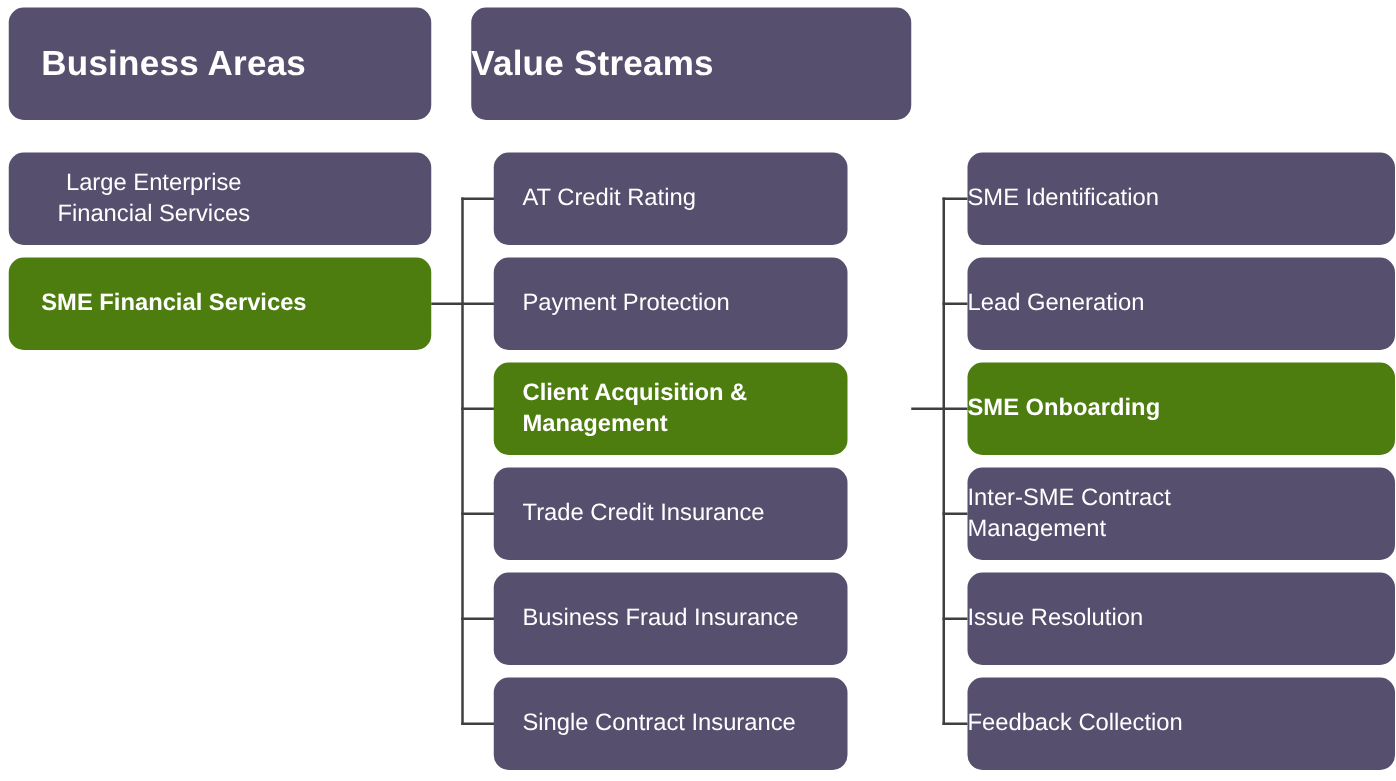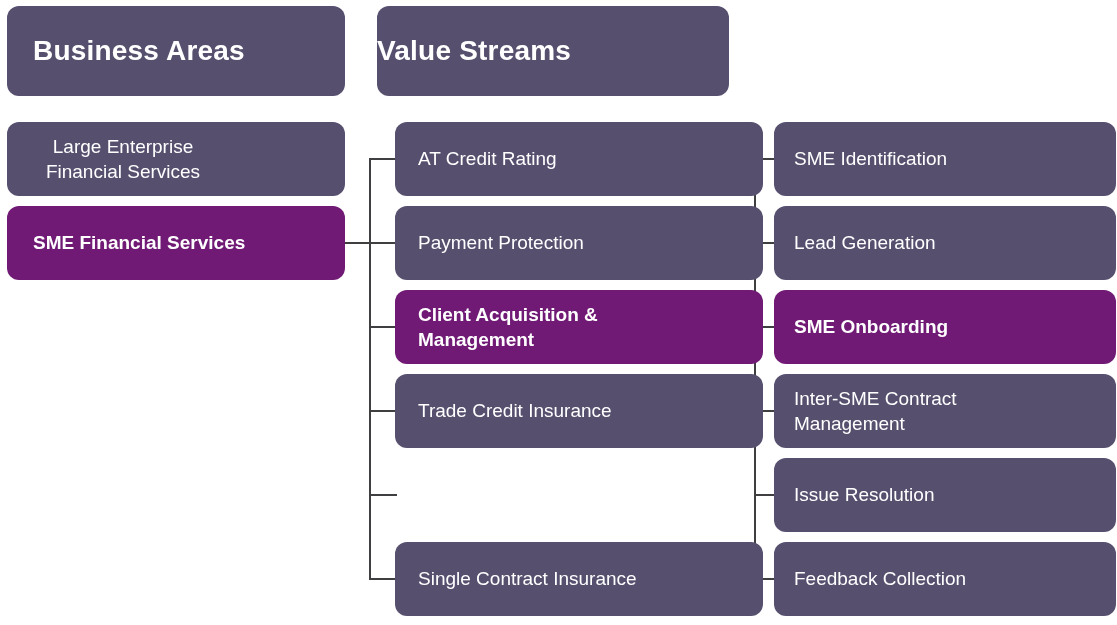--- a/index.html
+++ b/index.html
@@ -17,21 +17,21 @@
   }
   .box {
     position: absolute;
     box-sizing: border-box;
     border-radius: 12px;
     color: #FFFFFF;
     display: flex;
     align-items: center;
   }
   .dark  { background: #564F6E; }
-  .light { background: #701a75; }
+  .light { background: #4d7c0f; }
   .header {
     top: 6px;
     height: 90px;
     font-size: 28px;
     font-weight: 700;
     letter-spacing: 0.2px;
   }
   .item {
     height: 74px;
     font-size: 19px;
@@ -46,23 +46,23 @@
   
   .r1 { top: 122px; }
   .r2 { top: 206px; }
   .r3 { top: 290px; }
   .r4 { top: 374px; }
   .r5 { top: 458px; }
   .r6 { top: 542px; }
   
   .c1      { left: 7px;   width: 338px; padding-left: 26px; }
   .c2h     { left: 377px; width: 352px; }
-  .c2      { left: 395px; width: 368px; padding-left: 23px; }
+  .c2      { left: 395px; width: 283px; padding-left: 23px; }
   .c3h     { left: 754px; width: 357px; padding-left: 38px; }
-  .c3      { left: 774px; width: 342px; padding-left: 20px; }
+  .c3      { left: 774px; width: 342px; }
   .wrap-180 { max-width: 180px; display: inline-block; text-align: center; }
   .wrap-230 { max-width: 230px; display: inline-block; }
   .wrap-220 { max-width: 220px; display: inline-block; }
 </style>
 </head>
 <body>
 
 <div class="canvas">
 
   <div class="line" style="left:369px; top:158px; width:2px; height:422px;"></div>
@@ -99,20 +99,23 @@
   </div>
   <div class="box dark item r2 c2">
     <span>Payment Protection</span>
   </div>
   <div class="box dark item r4 c2">
     <span>Trade Credit Insurance</span>
   </div>
   <div class="box light item hl r3 c2">
     <span class="wrap-230">Client Acquisition &amp; Management</span>
   </div>
+  <div class="box dark item r5 c2">
+    <span>Business Fraud Insurance</span>
+  </div>
   <div class="box dark item r6 c2">
     <span>Single Contract Insurance</span>
   </div>
 
   <div class="box dark item r1 c3">
     <span>SME Identification</span>
   </div>
   <div class="box light item hl r3 c3">
     <span>SME Onboarding</span>
   </div>

